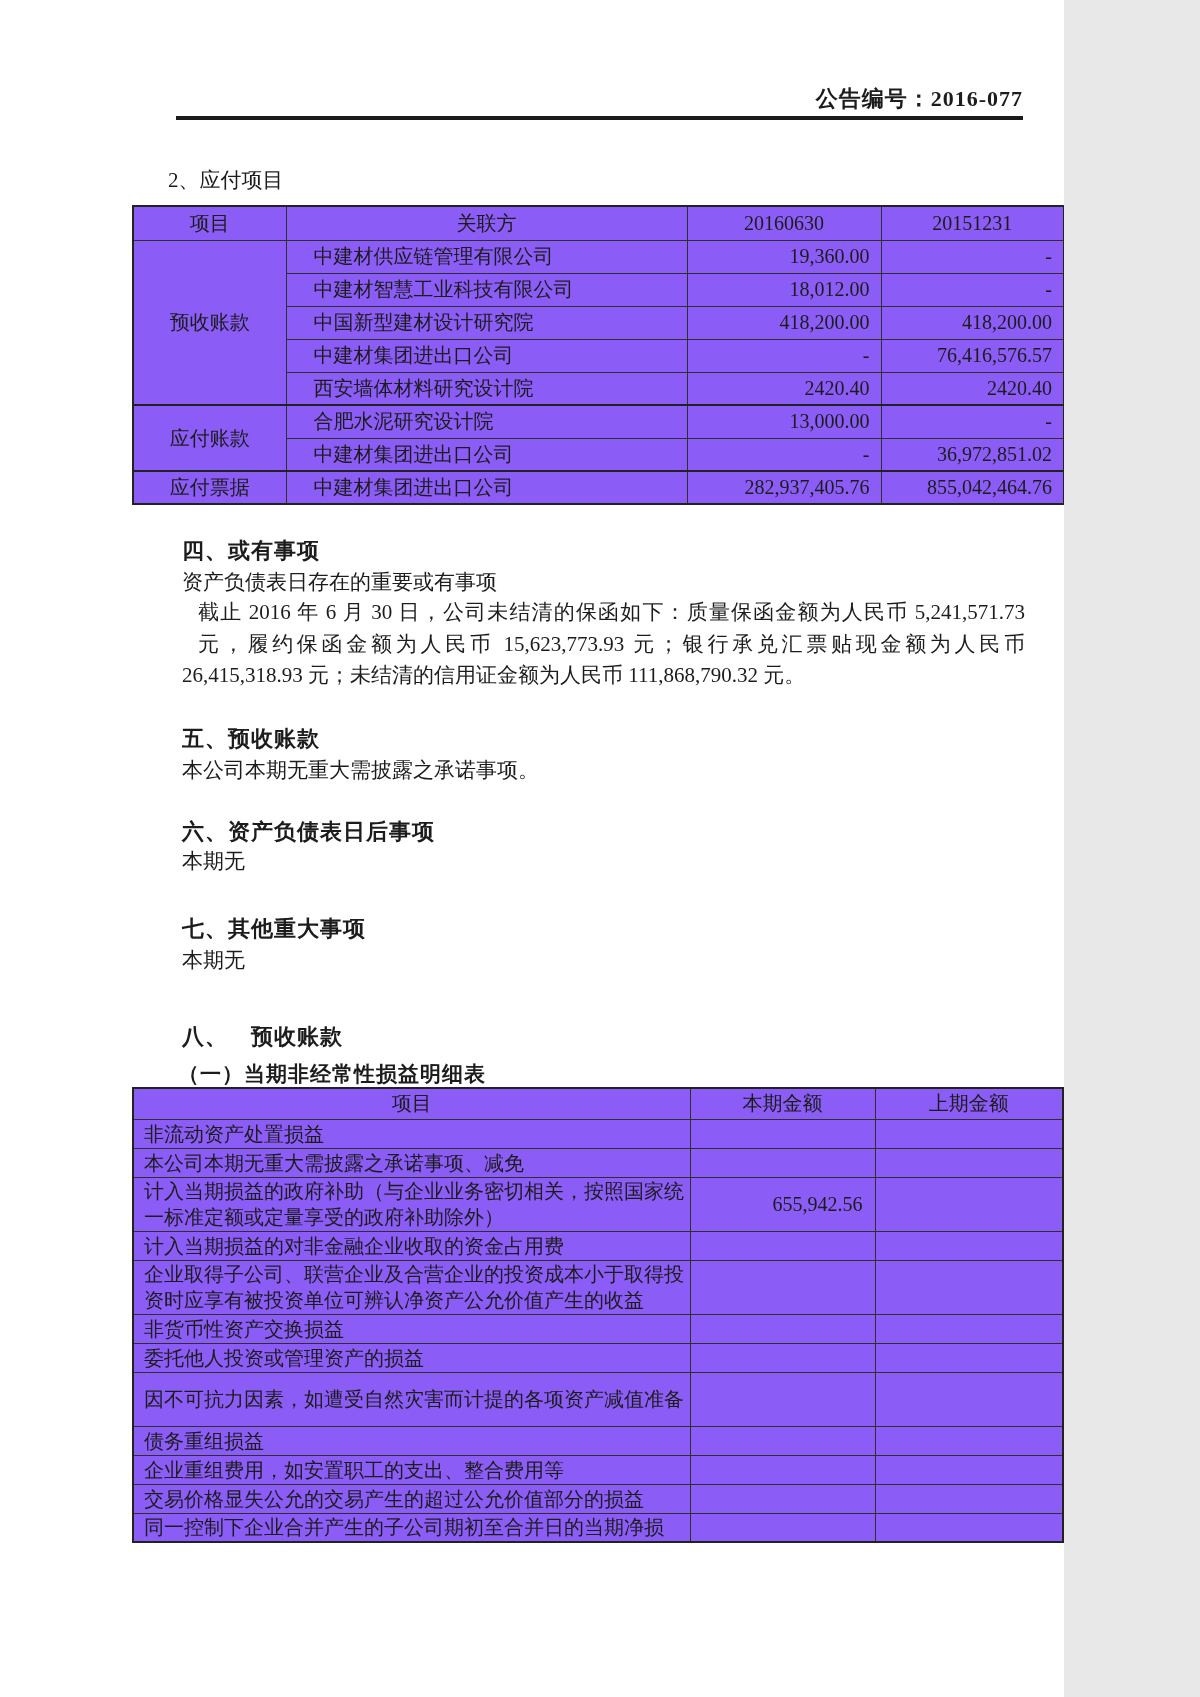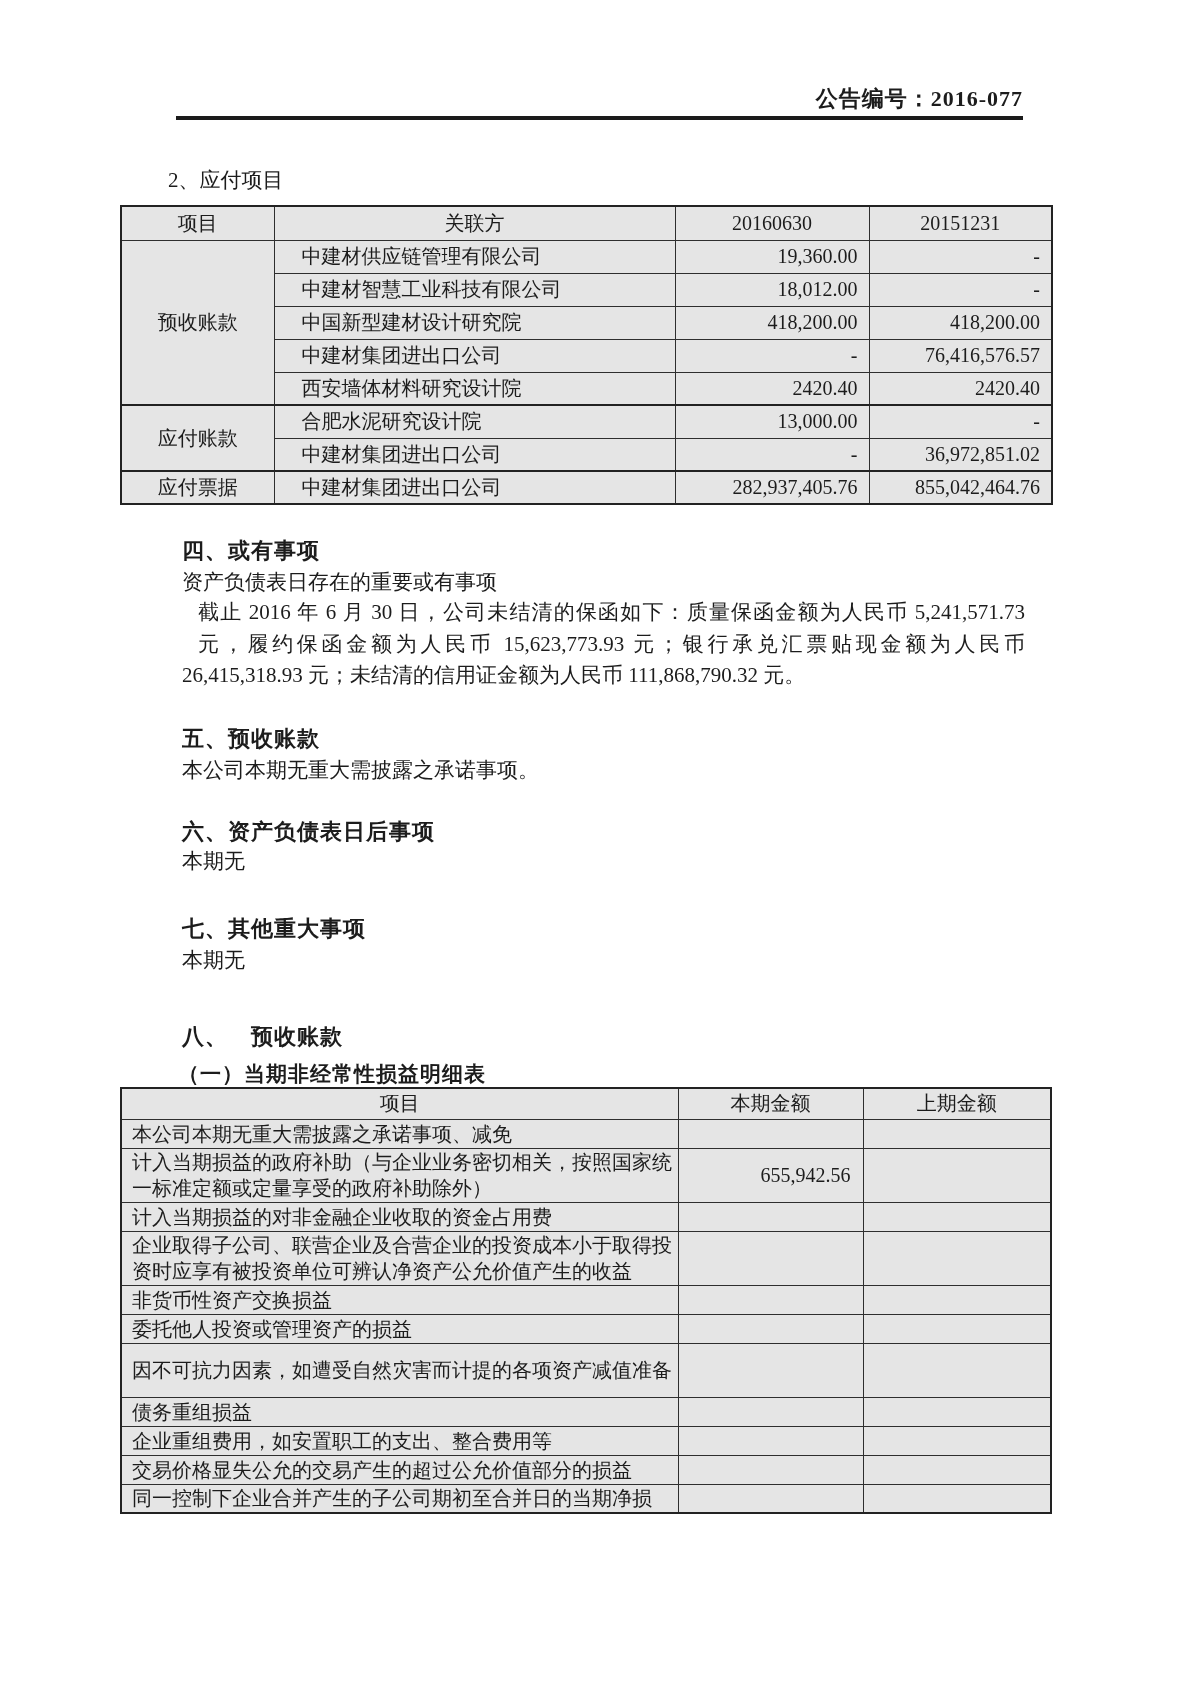--- a/index.html
+++ b/index.html
@@ -1,36 +1,36 @@
 <!DOCTYPE html>
 <html><head>
 <meta charset="utf-8">
 <style>
   html,body{margin:0;padding:0;background:#e8e8e8;}
   .page{
     position:relative;
-    width:1200px;height:1697px;
+    width:1064px;height:1697px;
     background:#ffffff;
     font-family:"Liberation Serif","DejaVu Serif",serif;
     color:#1c1c1c;
     overflow:hidden;
   }
   
   .announce{
     position:absolute;left:176px;top:84px;width:847px;
     text-align:right;font-size:22px;font-weight:bold;letter-spacing:1px;
   }
   .head-rule{
     position:absolute;left:176px;top:116px;width:847px;height:4px;
     background:#1b1b1b;
   }
   .sec2-title{position:absolute;left:168px;top:166px;font-size:21px;}
 
   
-  table{border-collapse:collapse;table-layout:fixed;position:absolute;left:120px;background:#e5e5e5;}
+  table{border-collapse:collapse;table-layout:fixed;position:absolute;left:132px;background:#8b5cf6;}
   table,td,th{border:1px solid #2e2e2e;}
   table{border:2px solid #222;}
   th{font-weight:normal;text-align:center;font-size:20px;padding:0;}
   td{font-size:20px;padding:0 2px;vertical-align:middle;overflow:hidden;}
   .t1{top:205px;width:931px;}
   .t1 tr{height:33px;}
   .t1 tr.hdr{height:34px;}
   .t1 td.cat{text-align:center;}
   .t1 td.name{text-align:left;padding-left:27px;}
   .t1 td.num{text-align:right;padding-right:11px;}
@@ -150,20 +150,25 @@
         <col style="width:185px">
         <col style="width:188px">
       </colgroup>
     <tbody>
         <tr class="hdr">
       <th>项目</th>
       <th>本期金额</th>
       <th>上期金额</th>
     </tr>
     <tr class="h1">
+      <td class="item">非流动资产处置损益</td>
+      <td class="num"></td>
+      <td class="num"></td>
+    </tr>
+    <tr class="h1">
       <td class="item">本公司本期无重大需披露之承诺事项、减免</td>
       <td class="num"></td>
       <td class="num"></td>
     </tr>
     <tr class="h2">
       <td class="item">计入当期损益的政府补助（与企业业务密切相关，按照国家统一标准定额或定量享受的政府补助除外）</td>
       <td class="num">655,942.56</td>
       <td class="num"></td>
     </tr>
     <tr class="h1">

